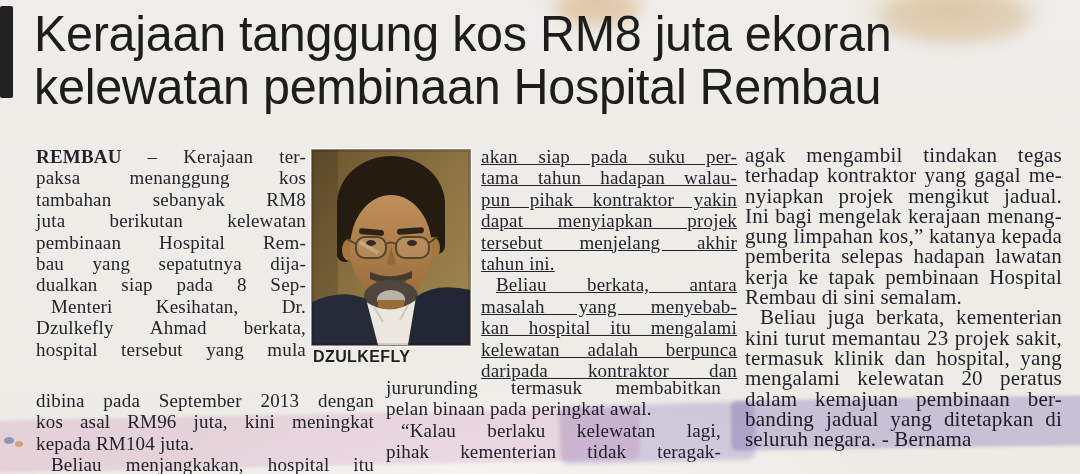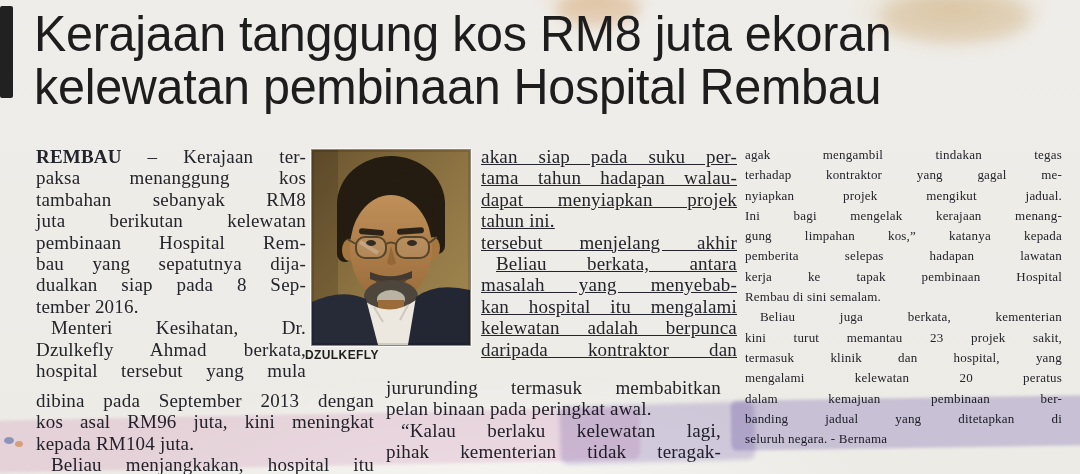--- a/index.html
+++ b/index.html
@@ -19,34 +19,34 @@
   .s2{left:556px;top:-8px;width:84px;height:36px;background:rgba(205,140,70,.28);filter:blur(6px);}
   .speck{position:absolute;border-radius:50%;filter:blur(.6px);}
   .sp1{left:4px;top:437px;width:10px;height:7px;background:rgba(70,110,170,.55);}
   .sp2{left:15px;top:441px;width:8px;height:6px;background:rgba(210,130,50,.55);}
   
   .hl{position:absolute;left:34px;top:8px;width:1010px;margin:0;font-family:"Liberation Sans",sans-serif;font-weight:400;color:#1d1d1e;transform:scaleX(.97);transform-origin:top left;}
   .hl-line{display:block;font-size:50px;line-height:53px;letter-spacing:-.3px;white-space:nowrap;}
   
   .tb{position:absolute;color:#24242c;}
   .c1t,.c1w,.c2t,.c2w{font-size:19px;line-height:21.4px;}
-  .c3{font-size:13px;line-height:20.3px;}
+  .c3{font-size:21px;line-height:20.3px;}
   .c1t{left:36px;top:146px;width:270px;}
   .c1w{left:36px;top:390px;width:338px;}
   .c2t{left:481px;top:146px;width:256px;text-decoration:underline;}
   .c2w{left:386px;top:377px;width:335px;}
   .c3{left:745px;top:145px;width:317px;}
   .bl{letter-spacing:.2px;}
   .jl{text-align:justify;text-align-last:justify;}
   .ind{text-indent:15px;}
   .bl b{font-weight:700;}
   
   .photo{position:absolute;left:311px;top:149px;width:158px;height:195px;margin:0;border:1px solid #8d877c;box-shadow:0 0 0 1px rgba(255,255,255,.6);}
   .photo svg{display:block;}
-  .caption{position:absolute;left:305px;top:348px;width:160px;font-family:"Liberation Sans",sans-serif;font-weight:700;font-size:12px;letter-spacing:.4px;color:#1f1f1f;}
+  .caption{position:absolute;left:313px;top:348px;width:160px;font-family:"Liberation Sans",sans-serif;font-weight:700;font-size:16px;letter-spacing:.4px;color:#1f1f1f;}
   
   .hlt{position:absolute;mix-blend-mode:multiply;}
   .pink{left:-8px;top:414px;width:648px;height:52px;background:#eabfdc;opacity:.42;transform:rotate(-1.2deg);border-radius:8px;filter:blur(1.5px);}
   .pur1{left:560px;top:404px;width:195px;height:58px;background:#a99bd6;opacity:.40;transform:rotate(-1.6deg);border-radius:8px;filter:blur(2px);}
   .pur2{left:731px;top:398px;width:356px;height:50px;background:#a79bd4;opacity:.46;transform:rotate(-0.9deg);border-radius:6px;filter:blur(1.5px);}
 </style>
 </head>
 <body>
 
 <div class="page">
@@ -63,21 +63,20 @@
   </h1>
 
   <div class="tb c1t">
       <div class="bl jl"><b>REMBAU</b> – Kerajaan ter-</div>
       <div class="bl jl">paksa menanggung kos</div>
       <div class="bl jl">tambahan sebanyak RM8</div>
       <div class="bl jl">juta berikutan kelewatan</div>
       <div class="bl jl">pembinaan Hospital Rem-</div>
       <div class="bl jl">bau yang sepatutnya dija-</div>
       <div class="bl jl">dualkan siap pada 8 Sep-</div>
-      <div class="bl">tember 2016.</div>
       <div class="bl jl ind">Menteri Kesihatan, Dr.</div>
       <div class="bl jl">Dzulkefly Ahmad berkata,</div>
       <div class="bl jl">hospital tersebut yang mula</div>
     </div>
   <div class="tb c1w">
       <div class="bl jl">dibina pada September 2013 dengan</div>
       <div class="bl jl">kos asal RM96 juta, kini meningkat</div>
       <div class="bl">kepada RM104 juta.</div>
       <div class="bl jl ind">Beliau menjangkakan, hospital itu</div>
     </div>
@@ -126,23 +125,24 @@
       </g>
       <path d="M48 92 L66 103" stroke="#fff" stroke-width="4" opacity=".22"></path>
       <rect x="1" y="1" width="156" height="193" fill="none" stroke="rgba(0,0,0,.25)"></rect>
     </svg>
   </figure>
   <figcaption class="caption">DZULKEFLY</figcaption>
 
   <div class="tb c2t">
       <div class="bl jl">akan siap pada suku per-</div>
       <div class="bl jl">tama tahun hadapan walau-</div>
+      <div class="bl jl">pun pihak kontraktor yakin</div>
       <div class="bl jl">dapat menyiapkan projek</div>
+      <div class="bl jl">tersebut menjelang akhir</div>
       <div class="bl">tahun ini.</div>
-      <div class="bl jl">tersebut menjelang akhir</div>
       <div class="bl jl ind">Beliau berkata, antara</div>
       <div class="bl jl">masalah yang menyebab-</div>
       <div class="bl jl">kan hospital itu mengalami</div>
       <div class="bl jl">kelewatan adalah berpunca</div>
       <div class="bl jl">daripada kontraktor dan</div>
     </div>
   <div class="tb c2w">
       <div class="bl jl">jururunding termasuk membabitkan</div>
       <div class="bl">pelan binaan pada peringkat awal.</div>
       <div class="bl jl ind">“Kalau berlaku kelewatan lagi,</div>

